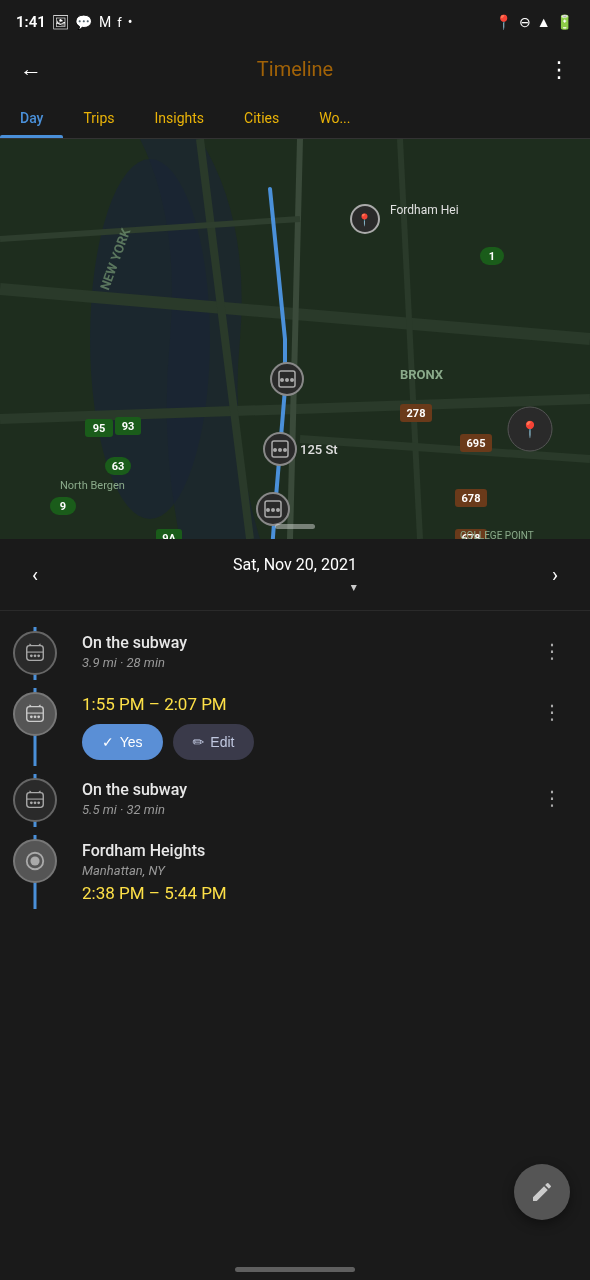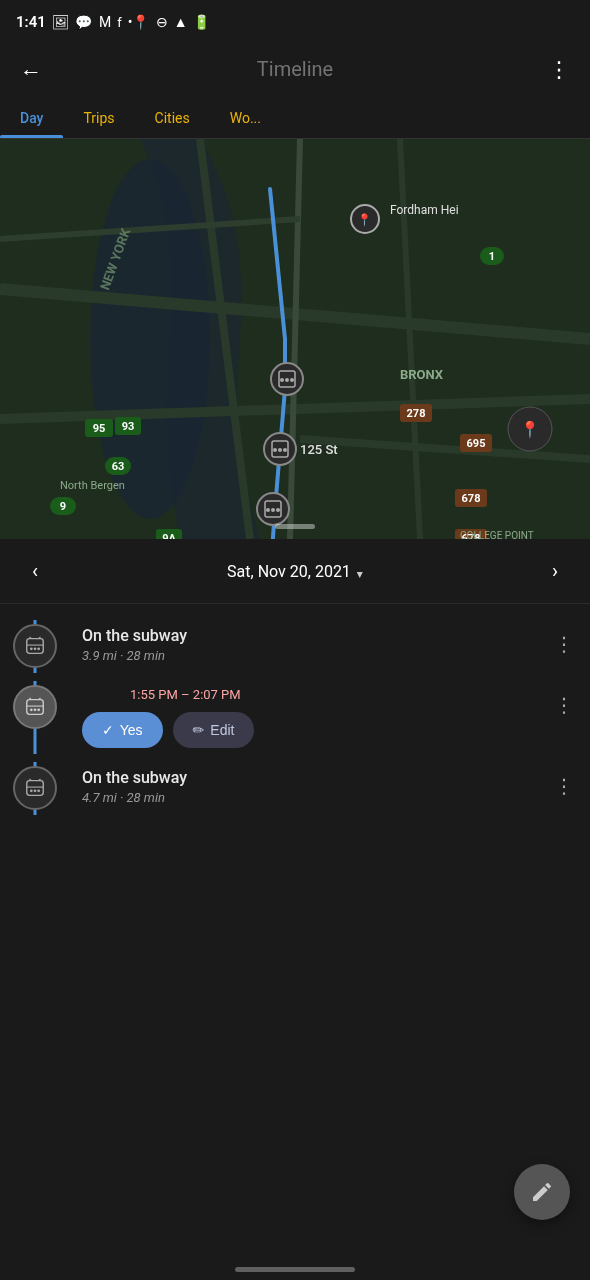--- a/index.html
+++ b/index.html
@@ -9,20 +9,21 @@
       min-height: 1280px;
       background: #1a1a1a;
       font-family: 'Roboto', Arial, sans-serif;
       color: #e0e0e0;
       overflow-x: hidden;
     }
 
     
     .status-bar {
       display: flex;
+      justify-content: space-between;
       align-items: center;
       padding: 8px 16px;
       background: #1a1a1a;
       height: 44px;
     }
     .status-time {
       font-size: 15px;
       font-weight: 600;
       color: #fff;
     }
@@ -45,21 +46,21 @@
     .header {
       display: flex;
       align-items: center;
       justify-content: space-between;
       padding: 8px 16px 12px;
       background: #1a1a1a;
     }
     .header-title {
       font-size: 20px;
       font-weight: 400;
-      color: #737373;
+      color: #a16207;
     }
     .header-back, .header-more {
       color: #fff;
       font-size: 22px;
       cursor: pointer;
       padding: 4px;
     }
 
     
     .tab-bar {
@@ -131,34 +132,35 @@
       cursor: pointer;
       padding: 4px 8px;
     }
     .date-nav-label {
       display: flex;
       align-items: flex-end;
       gap: 6px;
       font-size: 16px;
       color: #fff;
       cursor: pointer;
+      flex-direction: column;
     }
     .date-nav-label .dropdown-icon {
       font-size: 12px;
       color: #ccc;
     }
 
     
     .timeline {
       padding: 16px 0;
       position: relative;
     }
     .timeline-item {
       display: flex;
-      padding: 0 12px 0 0;
+      padding: 0 24px 0 0;
       margin-bottom: 8px;
       position: relative;
     }
     .timeline-line-col {
       width: 70px;
       display: flex;
       flex-direction: column;
       align-items: center;
       position: relative;
     }
@@ -208,23 +210,22 @@
       margin-bottom: 2px;
     }
     .timeline-subtitle {
       font-size: 13px;
       color: #999;
       margin-bottom: 2px;
       line-height: 1.4;
       font-style: italic;
     }
     .timeline-time {
-      font-size: 13px;
-      color: #fca5a5;
-      margin-left: 48px;
+      font-size: 17px;
+      color: #fde047;
     }
     .timeline-more {
       color: #aaa;
       font-size: 20px;
       padding: 8px 4px;
       cursor: pointer;
       align-self: flex-start;
       margin-top: 4px;
     }
 
@@ -304,20 +305,21 @@
 
 <div class="header">
   <span class="header-back">←</span>
   <span class="header-title">Timeline</span>
   <span class="header-more">⋮</span>
 </div>
 
 <div class="tab-bar">
   <div class="tab-item active">Day</div>
   <div class="tab-item">Trips</div>
+  <div class="tab-item">Insights</div>
   <div class="tab-item">Cities</div>
   <div class="tab-item">Wo...</div>
 </div>
 
 <div class="map-container">
   <svg class="map-svg" viewBox="0 0 590 400" xmlns="http://www.w3.org/2000/svg">
 
     <rect width="590" height="400" fill="#1e2d1e"></rect>
 
     <ellipse cx="150" cy="200" rx="60" ry="180" fill="#1a2535" opacity="0.7"></ellipse>
@@ -477,25 +479,41 @@
           <circle cx="12" cy="15" r="1.5" fill="#aaa"></circle>
           <circle cx="16" cy="15" r="1.5" fill="#aaa"></circle>
           <line x1="3" y1="11" x2="21" y2="11" stroke="#aaa" stroke-width="1.2"></line>
           <line x1="8" y1="4" x2="6" y2="2" stroke="#aaa" stroke-width="1.2"></line>
           <line x1="16" y1="4" x2="18" y2="2" stroke="#aaa" stroke-width="1.2"></line>
         </svg>
       </div>
     </div>
     <div class="timeline-content">
       <div class="timeline-title">On the subway</div>
-      <div class="timeline-subtitle">4.7 mi · 28 min</div>
+      <div class="timeline-subtitle">5.5 mi · 32 min</div>
     </div>
     <span class="timeline-more">⋮</span>
   </div>
 
+  <div class="timeline-item">
+    <div class="timeline-line-col">
+      <div class="timeline-line" style="background: #4a90d9;"></div>
+      <div class="timeline-dot" style="background: #555; border-color: #777;">
+        <svg viewBox="0 0 24 24" fill="#aaa" xmlns="http://www.w3.org/2000/svg">
+          <circle cx="12" cy="12" r="5" fill="#aaa"></circle>
+          <circle cx="12" cy="12" r="9" stroke="#aaa" stroke-width="2" fill="none"></circle>
+        </svg>
+      </div>
+    </div>
+    <div class="timeline-content">
+      <div class="timeline-title">Fordham Heights</div>
+      <div class="timeline-subtitle">Manhattan, NY</div>
+      <div class="timeline-time">2:38 PM – 5:44 PM</div>
+    </div>
+  </div>
 
 </div>
 
 <div class="fab">
   <svg width="24" height="24" viewBox="0 0 24 24" fill="none" xmlns="http://www.w3.org/2000/svg">
     <path d="M3 17.25V21h3.75L17.81 9.94l-3.75-3.75L3 17.25zM20.71 7.04a1 1 0 0 0 0-1.41l-2.34-2.34a1 1 0 0 0-1.41 0l-1.83 1.83 3.75 3.75 1.83-1.83z" fill="#ccc"></path>
   </svg>
 </div>
 
 <div class="home-bar"></div>

